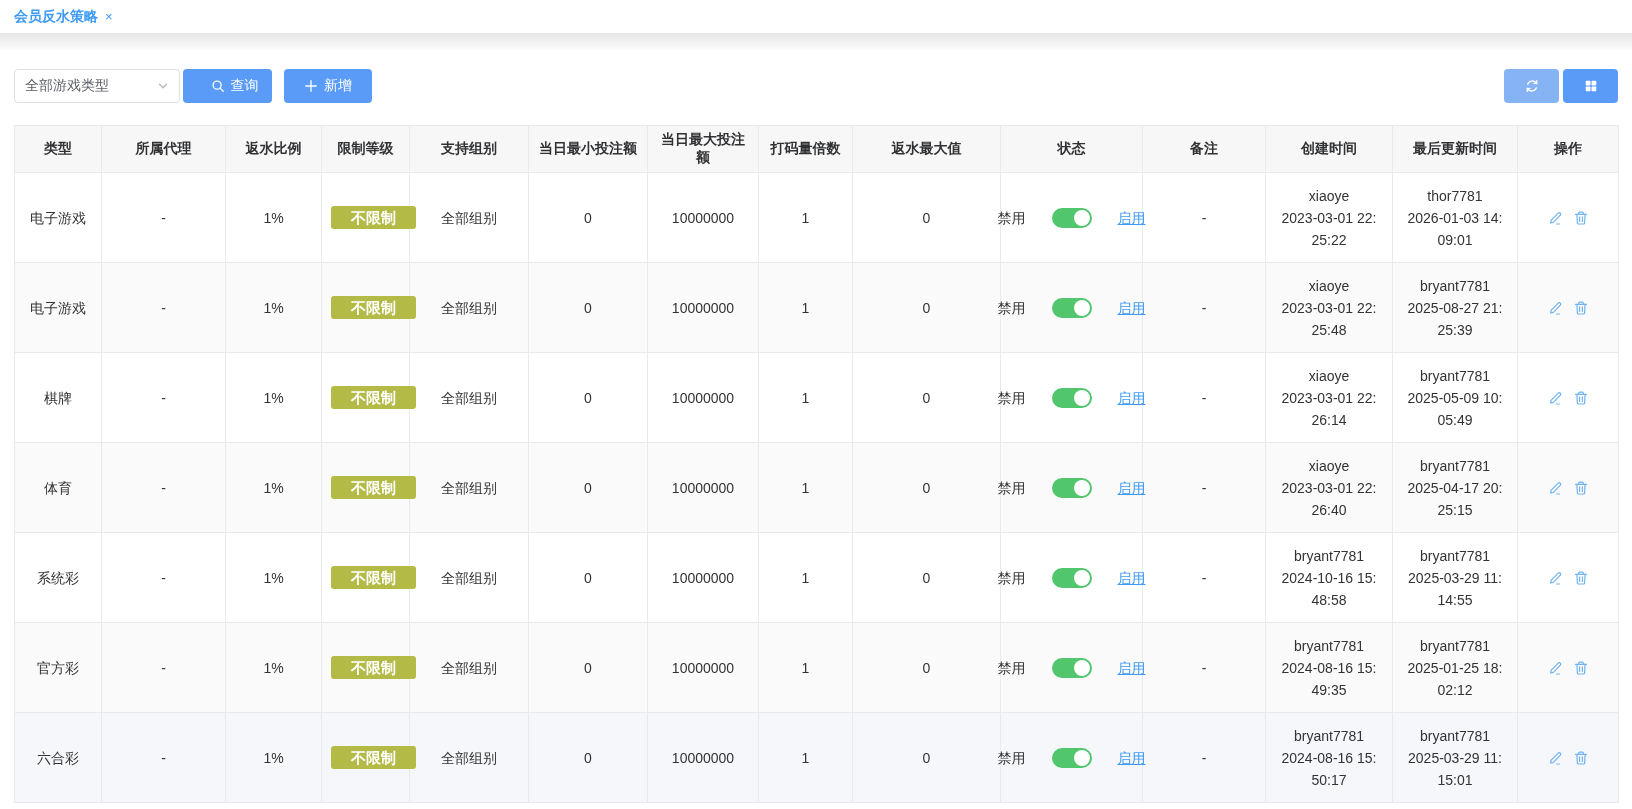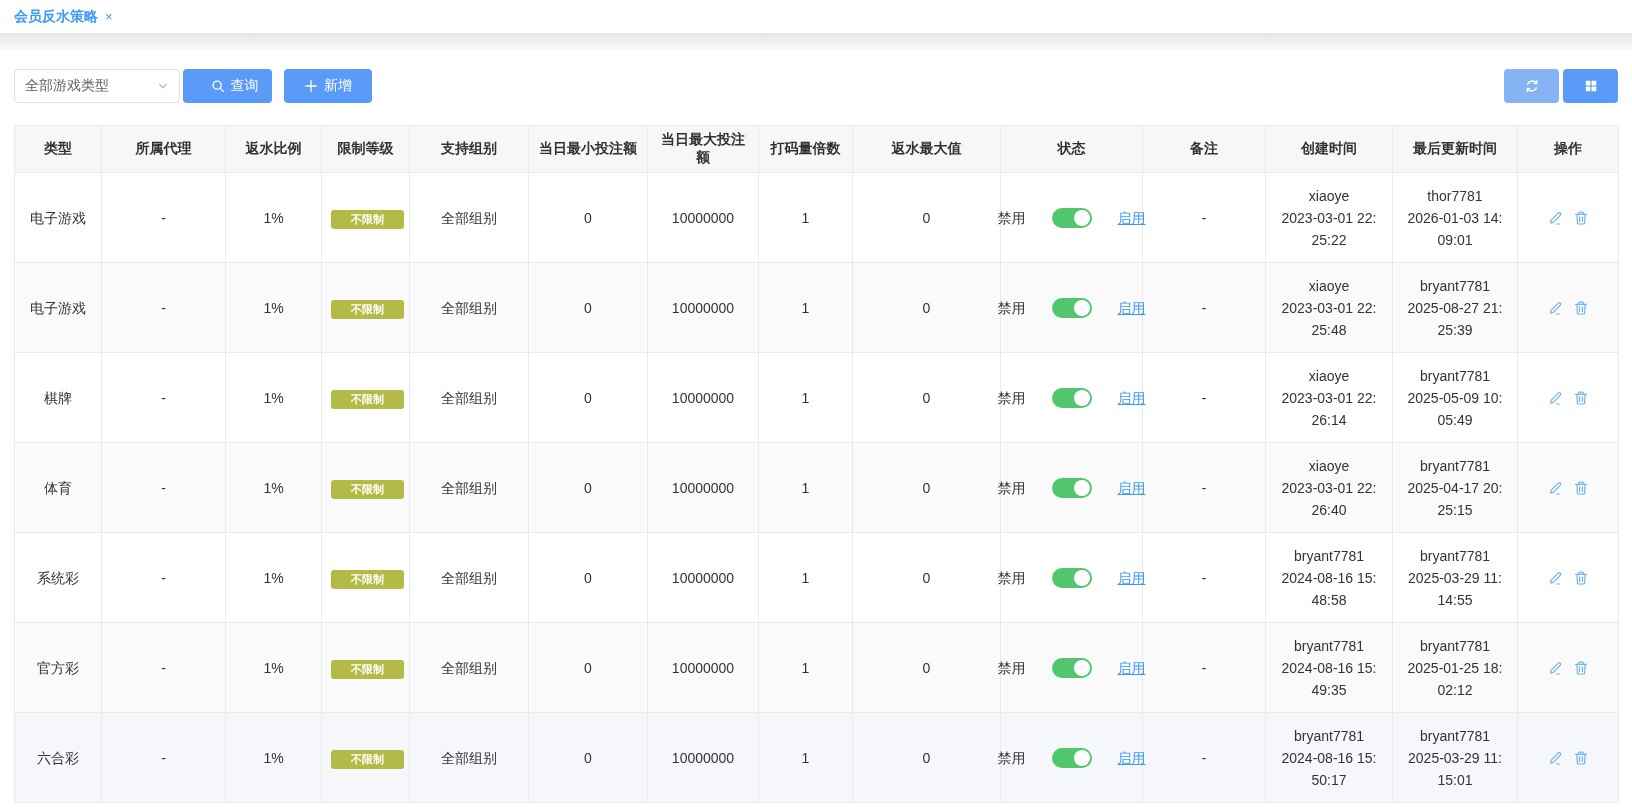--- a/index.html
+++ b/index.html
@@ -40,21 +40,21 @@
   
   .table-wrap{ margin:22px 14px 0 14px; }
   table{ border-collapse:collapse; table-layout:fixed; width:1604px;border-radius:18px; }
   th,td{ border:1px solid var(--border-gray); text-align:center; vertical-align:middle;
     padding:4px 9px; word-break:break-word; }
   th{ height:47px; background:#f7f7f8; color:#303133; font-weight:700; font-size:14px; }
   td{ height:90px; font-size:14px; color:#333; line-height:22px; }
   tbody tr:nth-child(even){ background:#fafafa; }
   tbody tr.hovered{ background:#f5f7fa; }
 
-  .badge{ display:inline-block; background:var(--badge-olive); color:#fff; font-size:11px;
+  .badge{ display:inline-block; background:var(--badge-olive); color:#fff; font-size:15px;
     font-weight:700; line-height:1; padding:4px 20px; border-radius:3px; white-space:nowrap; }
 
   .status-cell{ display:flex; align-items:center; justify-content:center; gap:26px; }
   .status-off{ color:#303133; white-space:nowrap; }
   .status-on{ color:var(--link-blue); white-space:nowrap;text-decoration:underline; }
   .switch{ width:40px; height:20px; border-radius:10px; background:var(--toggle-green);
     position:relative; cursor:pointer; flex:0 0 auto; }
   .switch::after{ content:''; position:absolute; top:2px; right:2px; width:16px; height:16px;
     border-radius:50%; background:#fff; }
 
@@ -361,21 +361,21 @@
           <td>
             <div class="status-cell">
               <span class="status-off">禁用</span>
               <div class="switch" role="switch" aria-checked="true"></div>
               <span class="status-on">启用</span>
             </div>
           </td>
           <td>-</td>
           <td class="time-cell">
             <span class="time-by">bryant7781</span>
-            <span class="time-at">2024-08-16 15:48:58</span>
+            <span class="time-at">2024-10-16 15:48:58</span>
           </td>
           <td class="time-cell">
             <span class="time-by">bryant7781</span>
             <span class="time-at">2025-03-29 11:14:55</span>
           </td>
           <td>
             <div class="actions">
               <span class="icon-btn">
                 <svg viewBox="0 0 16 16" fill="none" stroke="var(--icon-blue)" stroke-width="1.2" stroke-linejoin="round">
                   <path d="M3.2 10.2 L10.3 3.1 a1.5 1.5 0 0 1 2.1 2.1 L5.3 12.3 L2.6 13 Z"></path>

